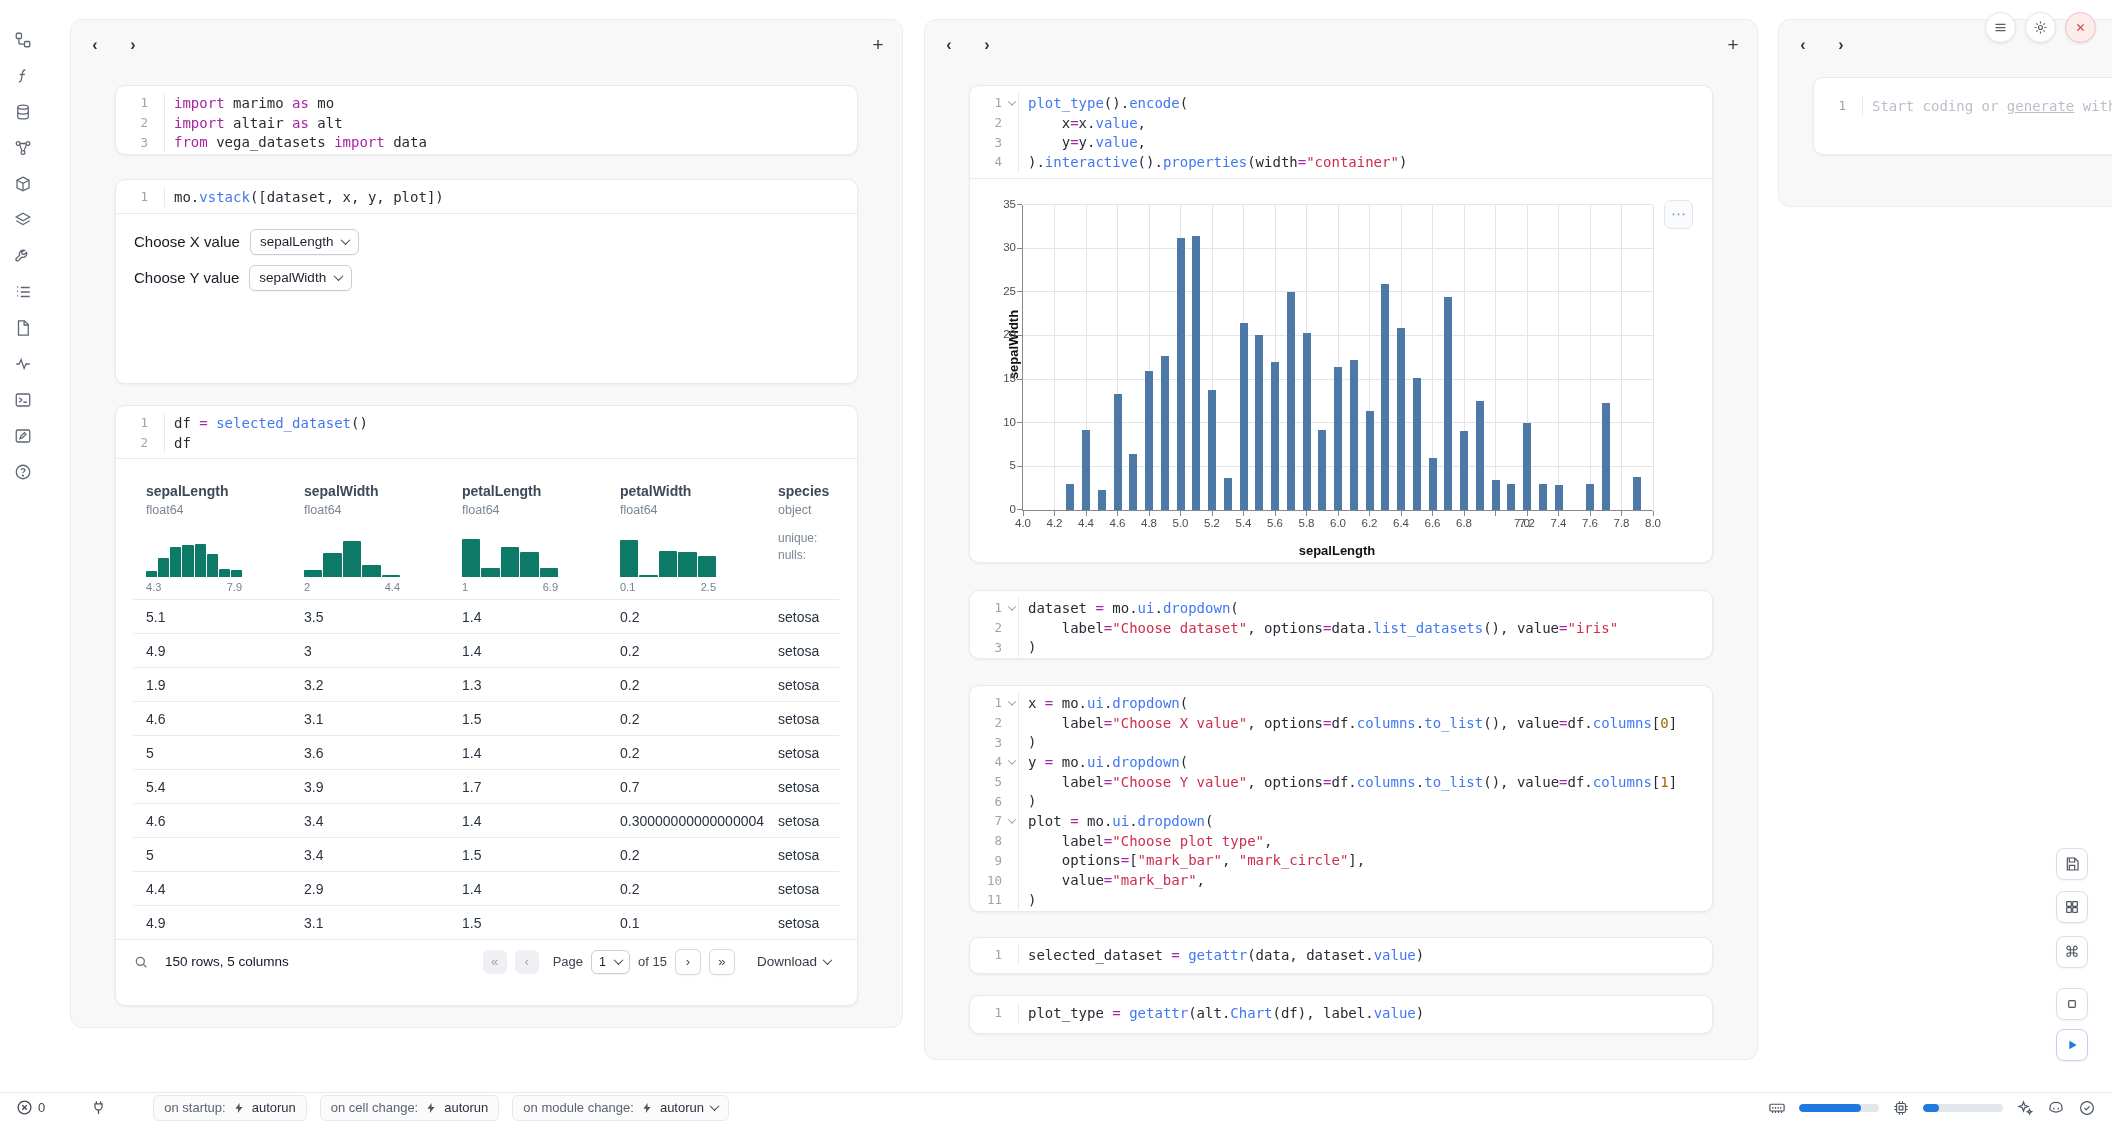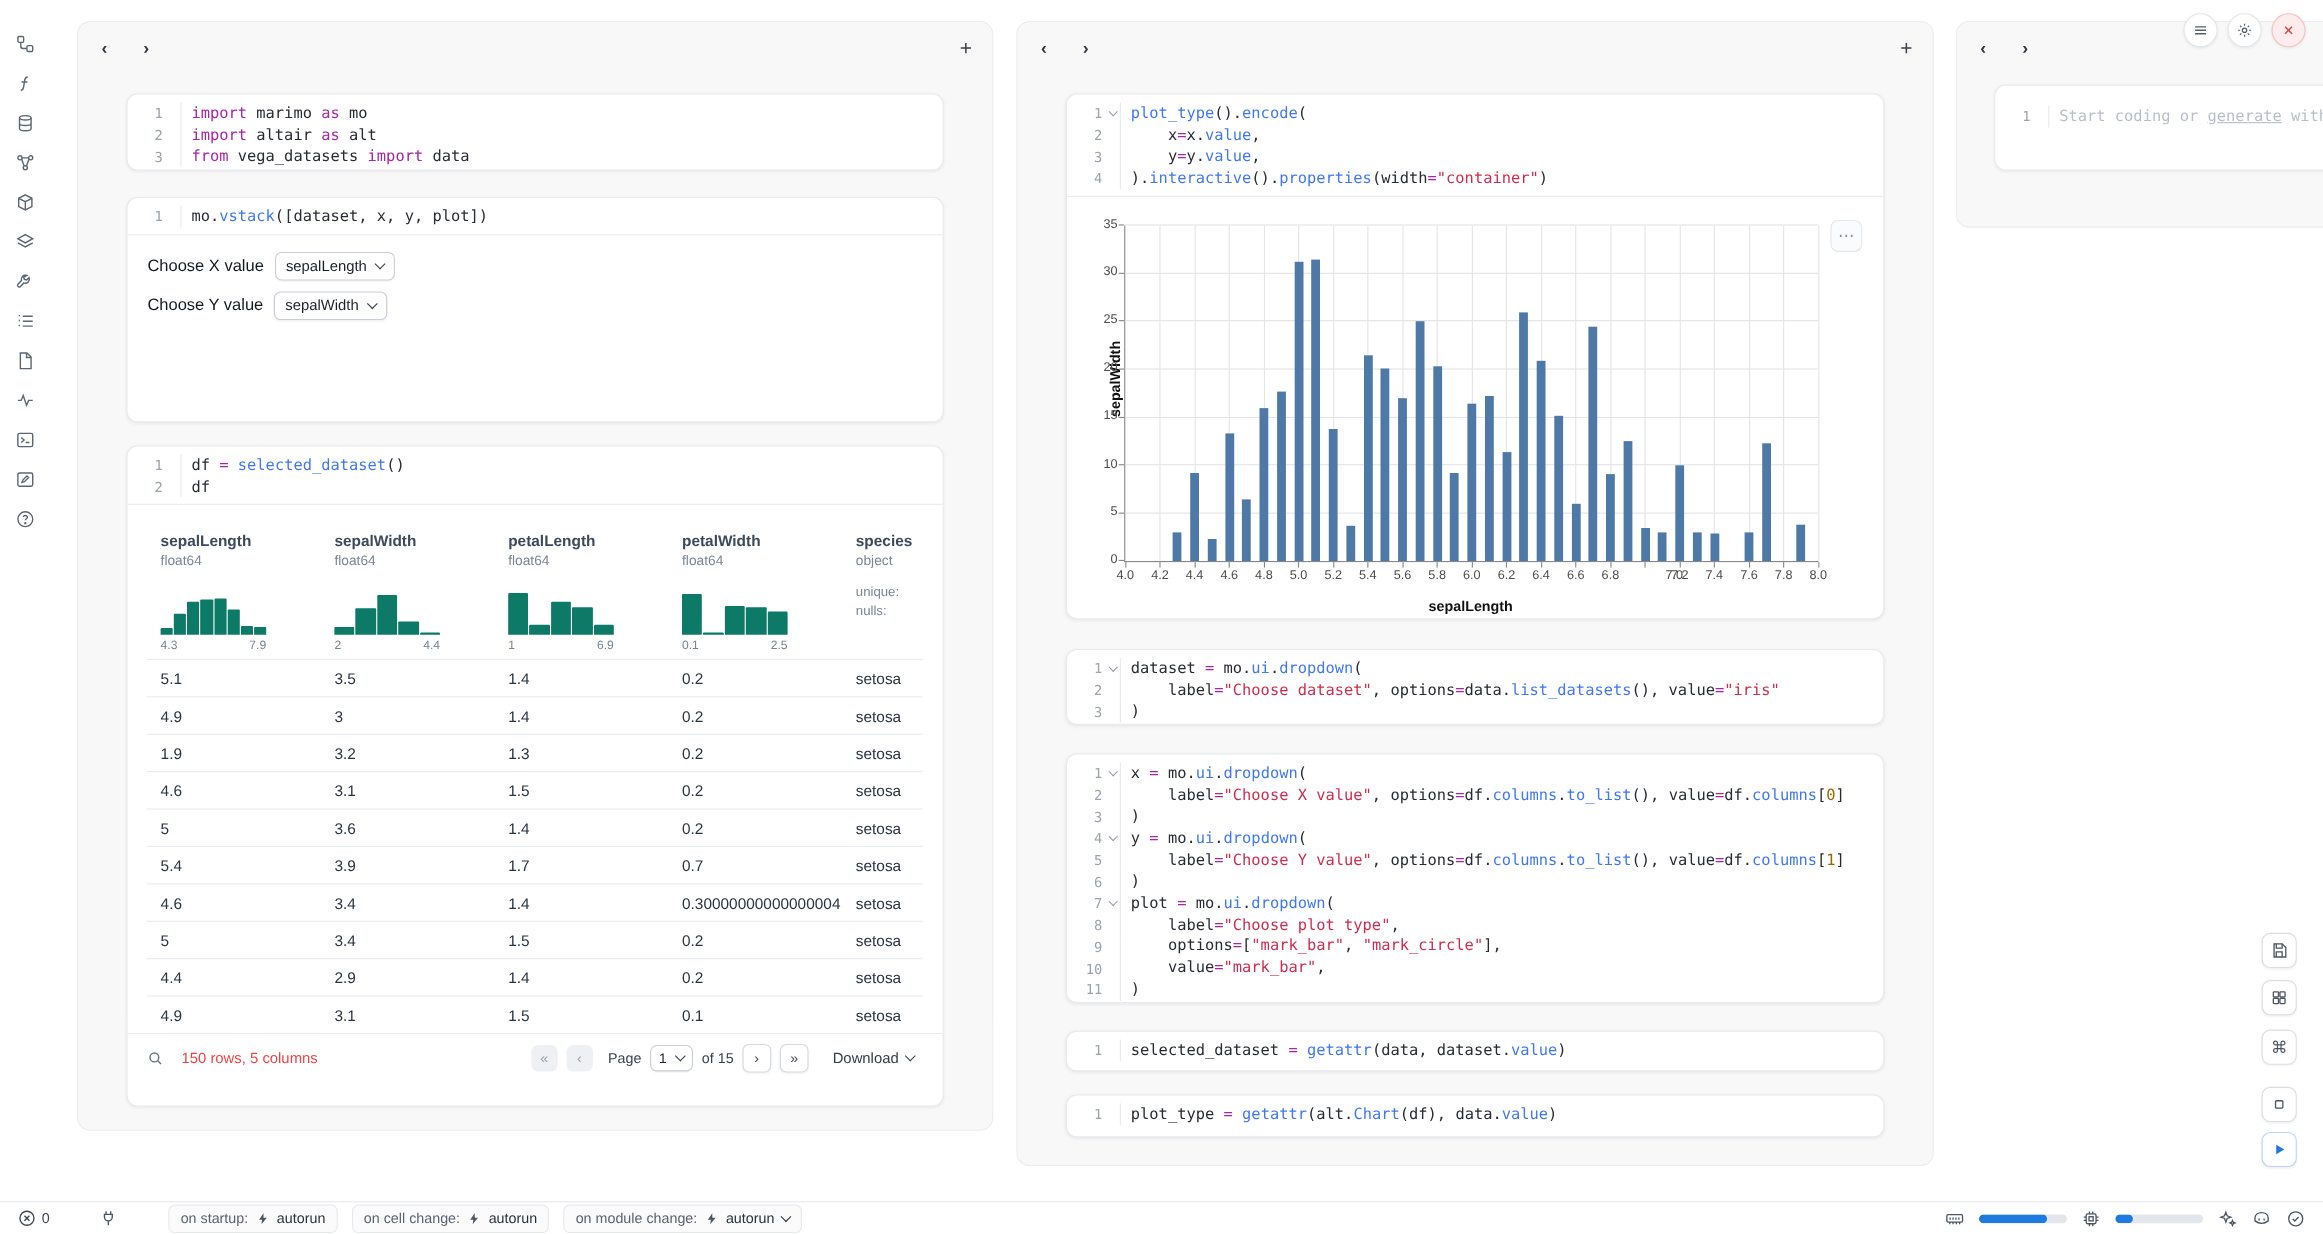--- a/index.html
+++ b/index.html
@@ -46,21 +46,21 @@
   .thcol{padding:24px 0 0 13px;}
   .thname{font-size:14px;font-weight:bold;color:#3d4a5c;height:20px;}
   .thtype{font-size:12.5px;color:#7a8694;height:18px;}
   .hist{display:flex;align-items:flex-end;gap:1px;width:96px;height:46px;margin-top:10px;}
   .hist b{flex:1;background:#0d7a68;border-radius:1px 1px 0 0;}
   .hminmax{display:flex;justify-content:space-between;width:96px;font-size:11px;color:#76828f;margin-top:4px;height:18px;}
   .hstat{font-size:12px;color:#7a8694;height:17px;}
   .trow{height:33px;border-top:1px solid #e9ecef;}
   .trow > div{padding-left:13px;display:flex;align-items:center;font-size:14px;color:#2a3340;overflow:hidden;white-space:nowrap;}
   .tfoot{border-top:1px solid #e8eaee;height:43px;display:flex;align-items:center;padding:0 26px 0 17px;gap:8px;}
-  .tsummary{font-size:13.5px;color:#ef4444;margin-left:8px;flex:1;}
+  .tsummary{font-size:13.5px;color:#0f172a;margin-left:8px;flex:1;}
   .pbtn{width:24px;height:24px;border-radius:6px;display:flex;align-items:center;justify-content:center;
         font-size:13px;cursor:pointer;}
   .pbtn.muted{background:#eef0f3;color:#9aa3ae;}
   .pbtn.solid{background:#fff;border:1px solid #d5dae0;box-shadow:0 1px 2px rgba(0,0,0,.05);color:#424a55;}
   .plabel{font-size:13px;color:#3c4450;}
   .psel{height:22px;padding:0 7px;font-size:12.5px;}
   .dl{display:inline-flex;align-items:center;gap:7px;font-size:13.5px;color:#343c47;margin-left:14px;cursor:pointer;}
   
   #chart-out{position:relative;height:381px;}
   #plot{position:absolute;left:52px;top:26px;width:630px;height:305px;
@@ -572,21 +572,21 @@
           <div class="cline"><span class="ln">11</span><span class="fold"></span><span class="ctext"><span class="t-d">)</span></span></div>
         </div>
     </div>
     <div class="cell" style="top:917px;width:742px;height:35px;">
       <div class="code">
           <div class="cline"><span class="ln">1</span><span class="fold"></span><span class="ctext"><span class="t-d">selected_dataset </span><span class="t-o">=</span><span class="t-d"> </span><span class="t-f">getattr</span><span class="t-d">(data, dataset.</span><span class="t-f">value</span><span class="t-d">)</span></span></div>
         </div>
     </div>
     <div class="cell" style="top:975px;width:742px;height:37px;">
       <div class="code">
-          <div class="cline"><span class="ln">1</span><span class="fold"></span><span class="ctext"><span class="t-d">plot_type </span><span class="t-o">=</span><span class="t-d"> </span><span class="t-f">getattr</span><span class="t-d">(alt.</span><span class="t-f">Chart</span><span class="t-d">(df), data.</span><span class="t-f">value</span><span class="t-d">)</span></span></div>
+          <div class="cline"><span class="ln">1</span><span class="fold"></span><span class="ctext"><span class="t-d">plot_type </span><span class="t-o">=</span><span class="t-d"> </span><span class="t-f">getattr</span><span class="t-d">(alt.</span><span class="t-f">Chart</span><span class="t-d">(df), label.</span><span class="t-f">value</span><span class="t-d">)</span></span></div>
         </div>
     </div>
   </div>
 
   <div class="panel" id="panel-right">
     <div class="pnav n1">‹</div>
     <div class="pnav n2">›</div>
     <div class="cell" style="top:57px;left:34px;width:360px;height:76px;">
       <div class="code" style="padding-top:18px;">
           <div class="cline"><span class="ln">1</span><span class="fold"></span><span class="ctext"><span class="t-ph">Start coding or </span><span class="t-phu">generate</span><span class="t-ph"> with</span></span></div>

